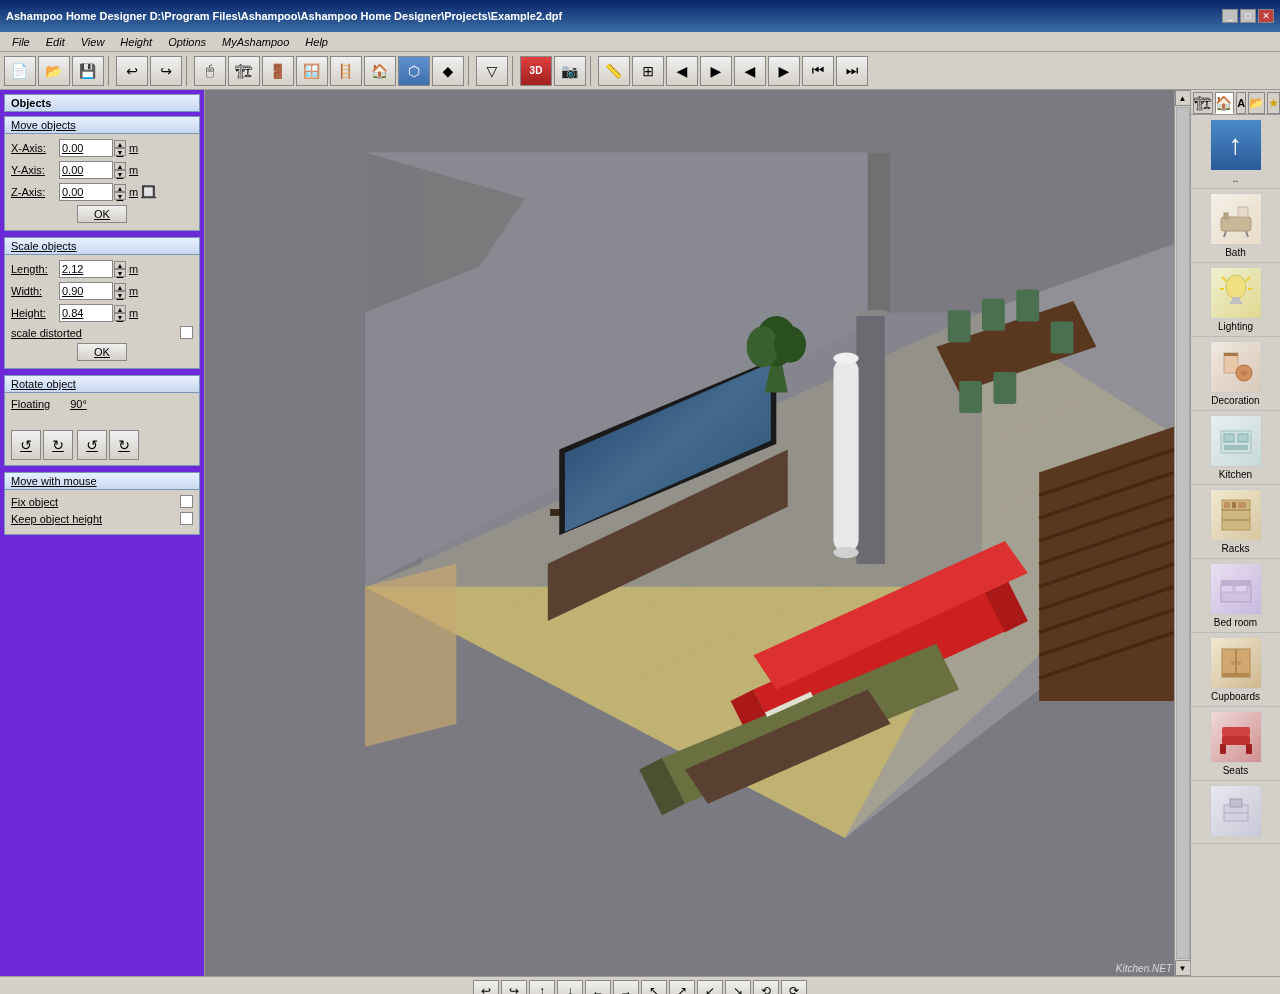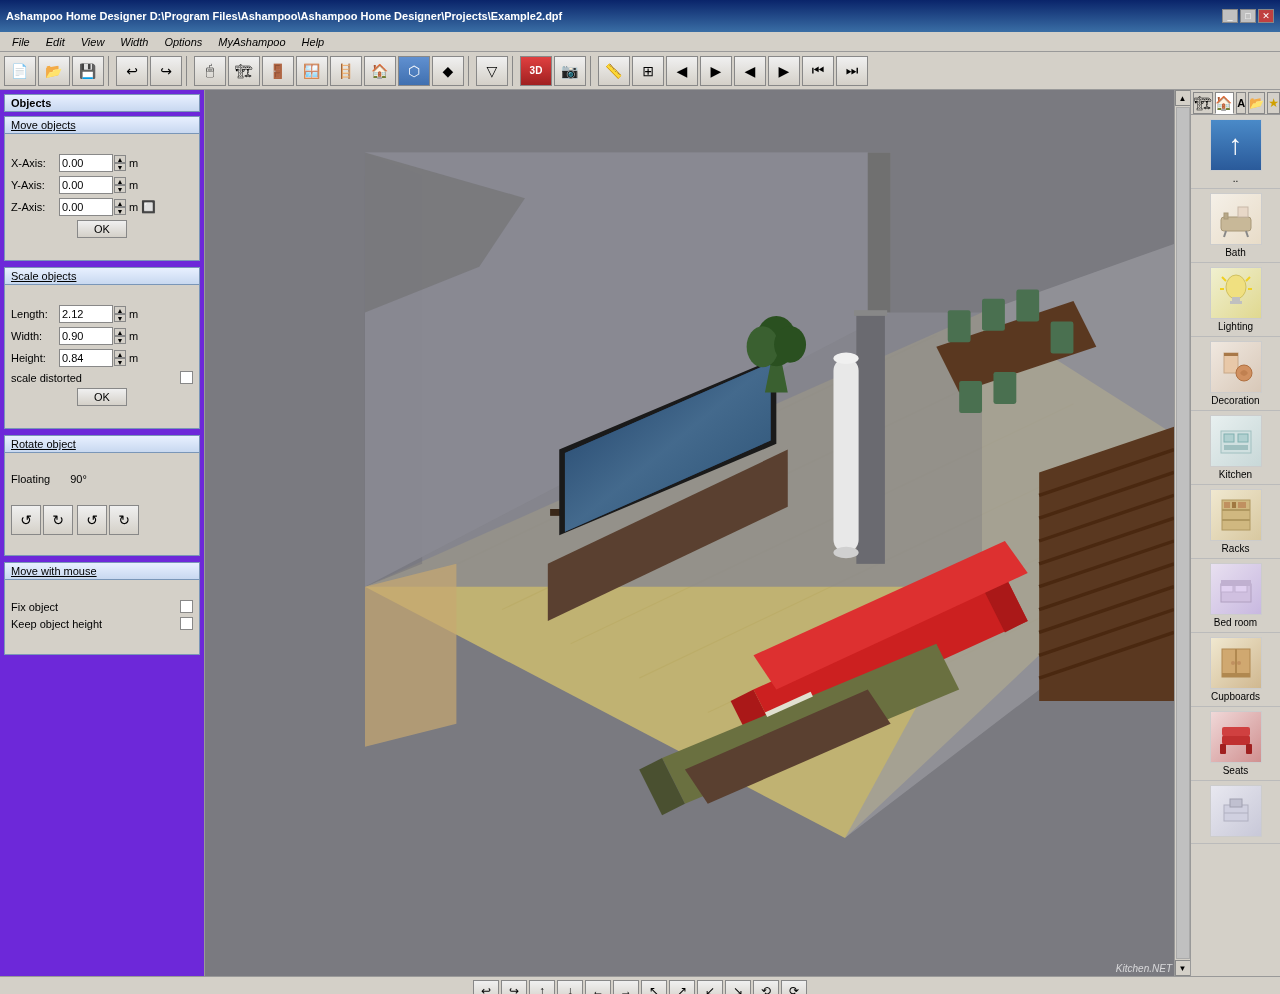--- a/index.html
+++ b/index.html
@@ -76,21 +76,21 @@
       background: #d4d0c8;
     }
     .panel-group-title {
       background: linear-gradient(to bottom, #e8f0ff, #c8d8f0);
       padding: 2px 6px;
       font-size: 11px;
       color: #000;
       border-bottom: 1px solid #7a96b8;
       text-decoration: underline;
     }
-    .panel-content { padding: 20px 6px; }
+    .panel-content { padding: 5px 6px; text-decoration: underline; }
     .field-row {
       display: flex;
       align-items: center;
       margin-bottom: 4px;
     }
     .field-label { width: 48px; font-size: 11px; }
     .field-input {
       width: 54px; height: 18px;
       border: 1px solid #888;
       background: white;
@@ -269,21 +269,21 @@
     <div class="title-btn">_</div>
     <div class="title-btn">□</div>
     <div class="title-btn" style="background:#c04040; color:white;">✕</div>
   </div>
 </div>
 
 <div class="menu-bar">
   <span class="menu-item">File</span>
   <span class="menu-item">Edit</span>
   <span class="menu-item">View</span>
-  <span class="menu-item">Width</span>
+  <span class="menu-item">Height</span>
   <span class="menu-item">Options</span>
   <span class="menu-item">MyAshampoo</span>
   <span class="menu-item">Help</span>
 </div>
 
 <div class="toolbar">
   <div class="tool-btn" title="New">📄</div>
   <div class="tool-btn" title="Open">📂</div>
   <div class="tool-btn" title="Save">💾</div>
   <div class="tool-separator"></div>

